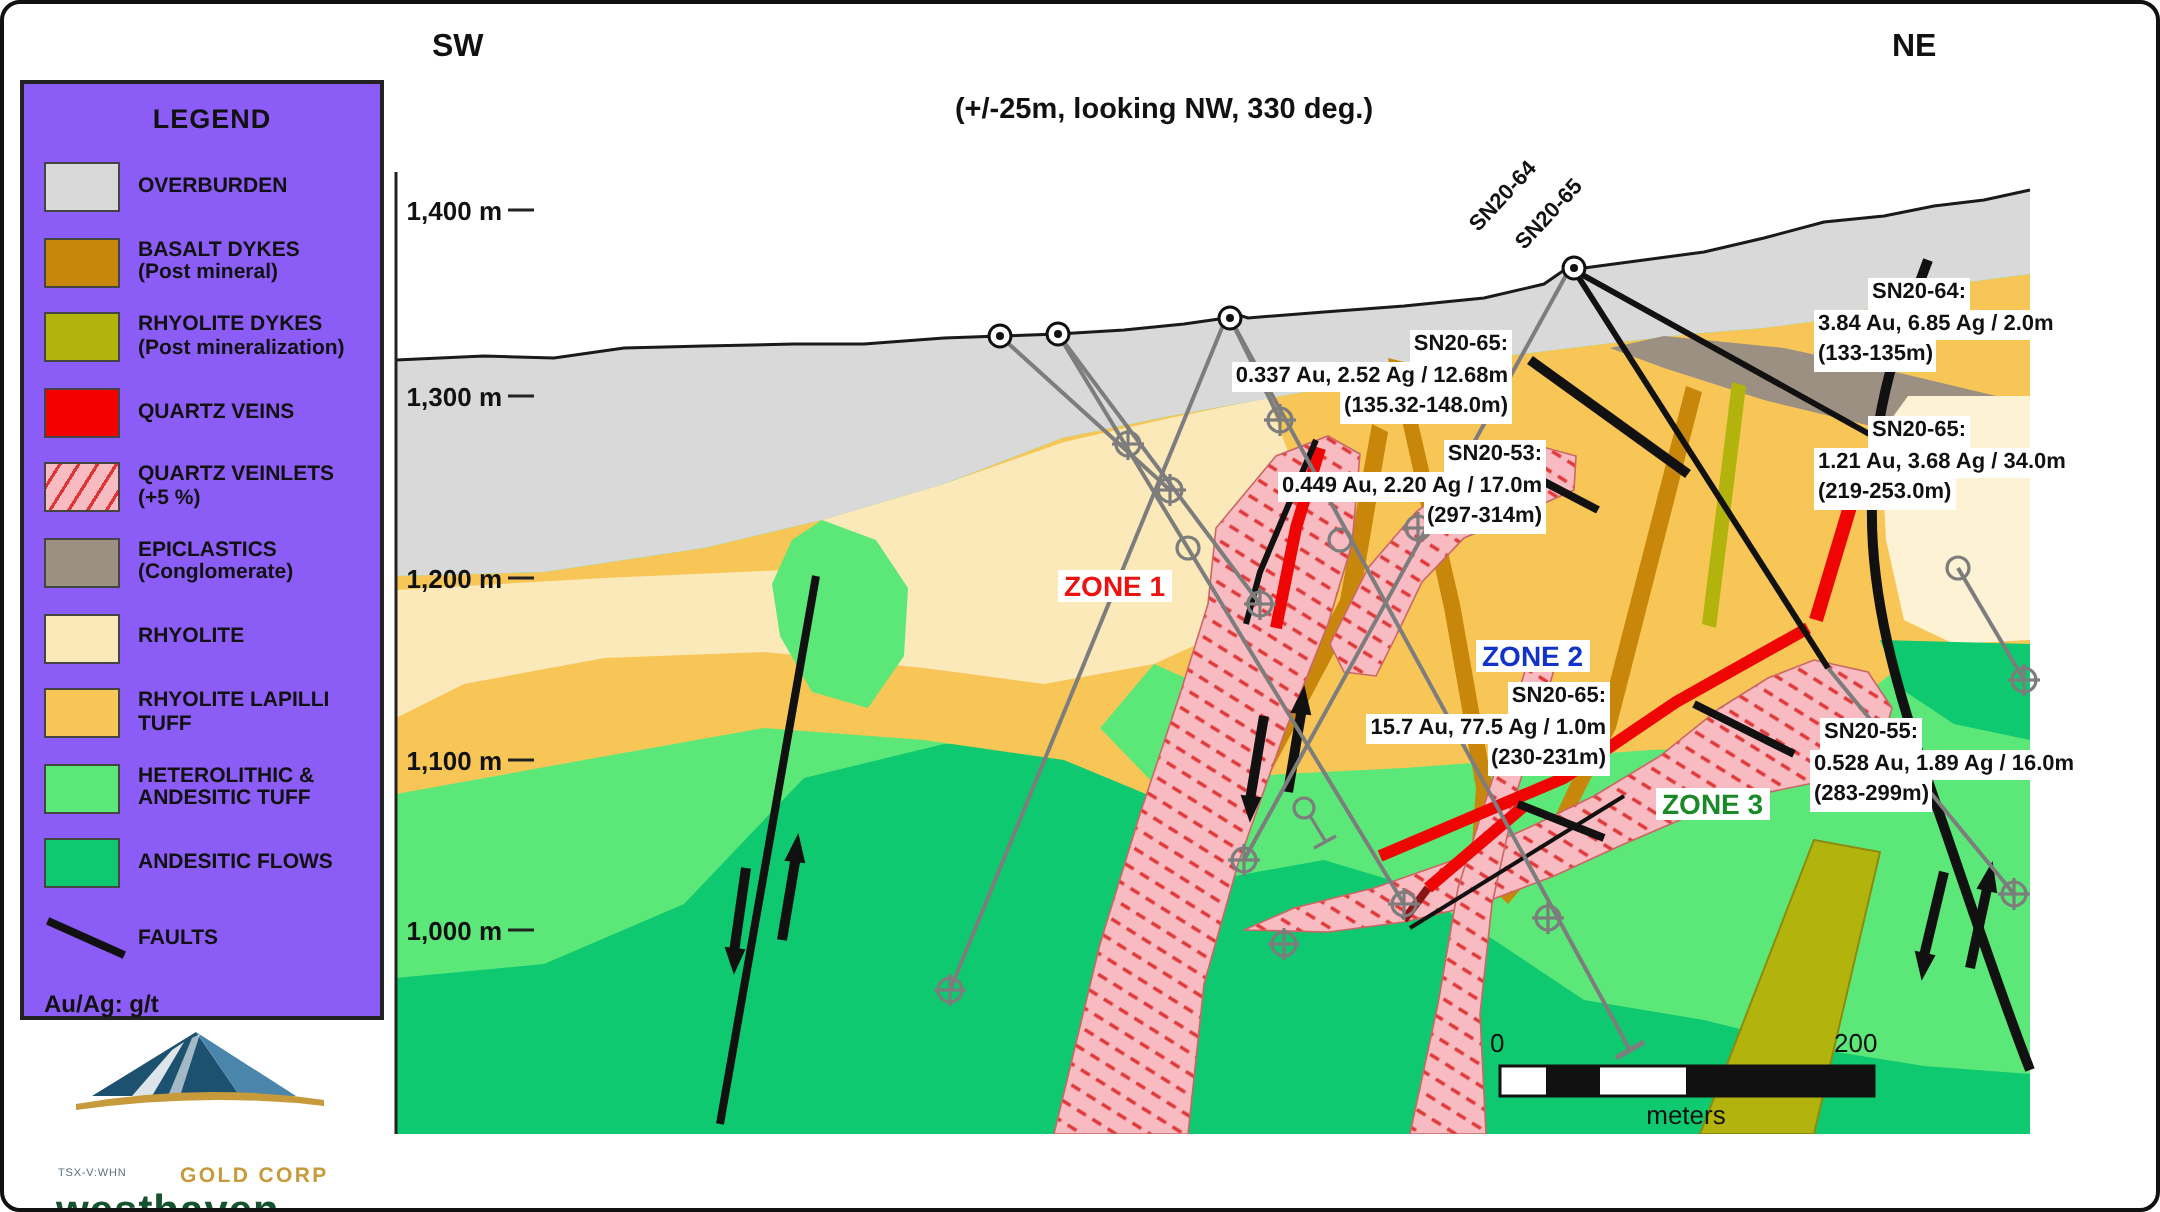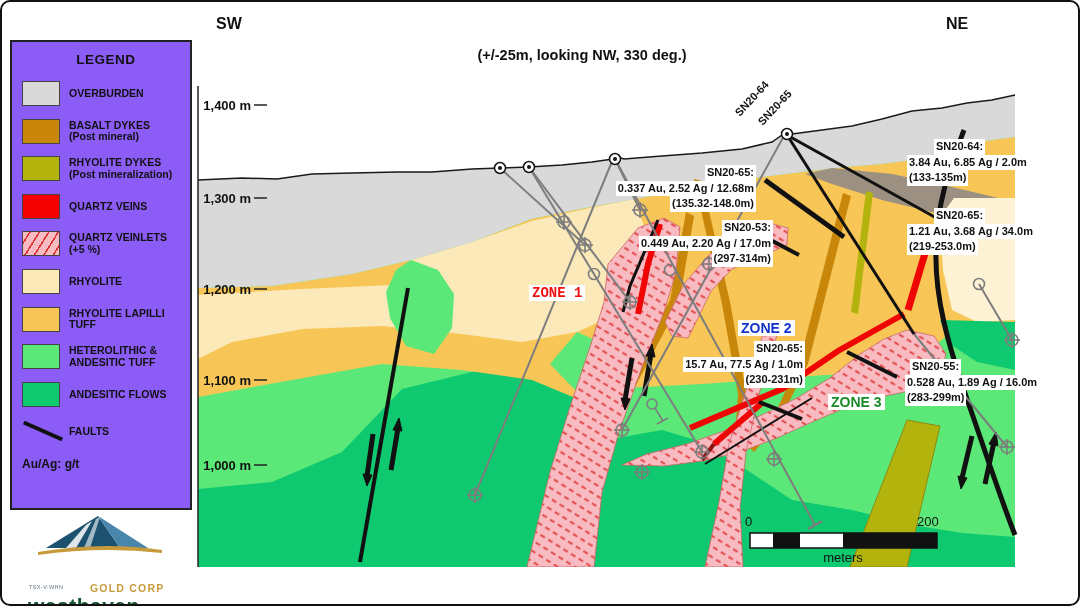--- a/index.html
+++ b/index.html
@@ -35,21 +35,21 @@
   .elev{width:57px;text-align:right;font-size:13px;font-weight:bold;color:#111;left:192px;}
   
   .ann{font-size:11px;font-weight:bold;color:#111;line-height:15.5px;}
   .ann .ln{display:block;width:fit-content;background:#fff;padding:0 2px;}
   .ann.right{text-align:right;}
   .ann.right .ln{margin-left:auto;}
   .ind27 .ln:first-child{margin-left:27px;}
   .ind5 .ln:first-child{margin-left:5px;}
   
   .zone{background:#fff;padding:0 3px;font-size:14px;font-weight:bold;}
-  .z1{color:#ee1111;font-family:Liberation Mono, monospace;}.z2{color:#1133cc;margin-top:22px;}.z3{color:#1a8a28;}
+  .z1{color:#ee1111;}.z2{color:#1133cc;margin-top:22px;}.z3{color:#1a8a28;}
   
   .collar{font-size:11px;font-weight:bold;color:#111;transform-origin:0 100%;transform:rotate(-47deg);height:13px;}
   
   .sbtxt{font-size:13px;color:#111;}
   
   .logo{left:14px;top:506px;width:168px;height:88px;}
   .logo .wordmark{position:absolute;left:12px;top:50px;font-size:21px;font-weight:bold;color:#14532d;letter-spacing:.5px;margin-top:36px;}
   .logo .division{position:absolute;left:74px;top:74px;font-size:10.5px;font-weight:bold;color:#c79a3b;letter-spacing:1.2px;}
   .logo .ticker{position:absolute;left:13px;top:76px;font-size:5.5px;color:#5b7181;letter-spacing:.4px;}
 </style>
@@ -253,20 +253,24 @@
       </div>
     <div class="lrow">
         <span class="sw sw-qvein"></span>
         <span class="ltxt"><span>QUARTZ VEINS</span><span class="sub"></span></span>
       </div>
     <div class="lrow">
         <span class="sw sw-veinlet"></span>
         <span class="ltxt"><span>QUARTZ VEINLETS</span><span class="sub">(+5 %)</span></span>
       </div>
     <div class="lrow">
+        <span class="sw sw-epi"></span>
+        <span class="ltxt"><span>EPICLASTICS</span><span class="sub">(Conglomerate)</span></span>
+      </div>
+    <div class="lrow">
         <span class="sw sw-rhyolite"></span>
         <span class="ltxt"><span>RHYOLITE</span><span class="sub"></span></span>
       </div>
     <div class="lrow">
         <span class="sw sw-lapilli"></span>
         <span class="ltxt" style="width:100px"><span>RHYOLITE LAPILLI TUFF</span></span>
       </div>
     <div class="lrow">
         <span class="sw sw-hetero"></span>
         <span class="ltxt" style="width:110px"><span>HETEROLITHIC &amp; ANDESITIC TUFF</span></span>

